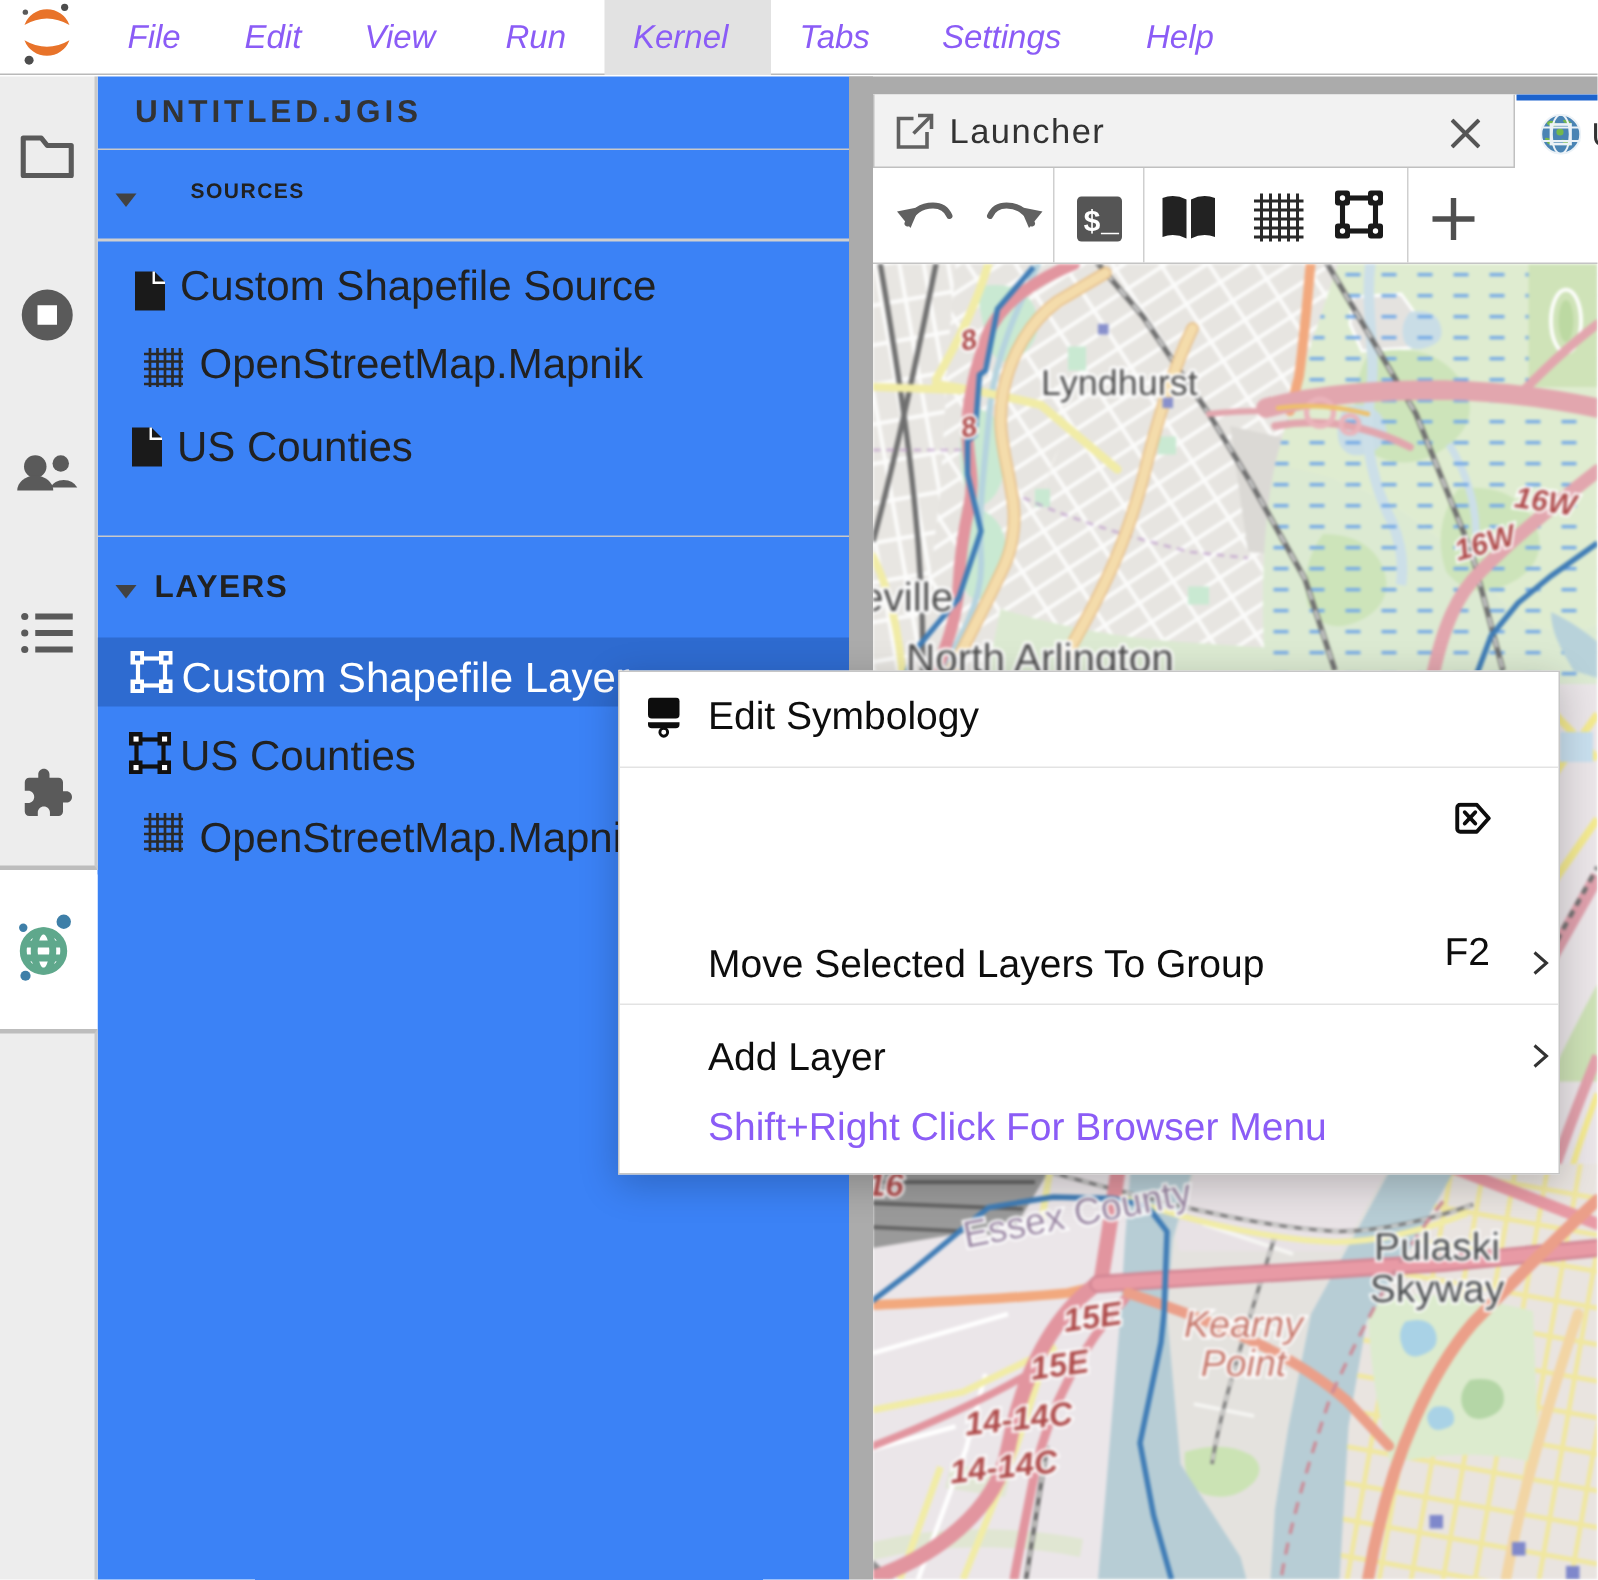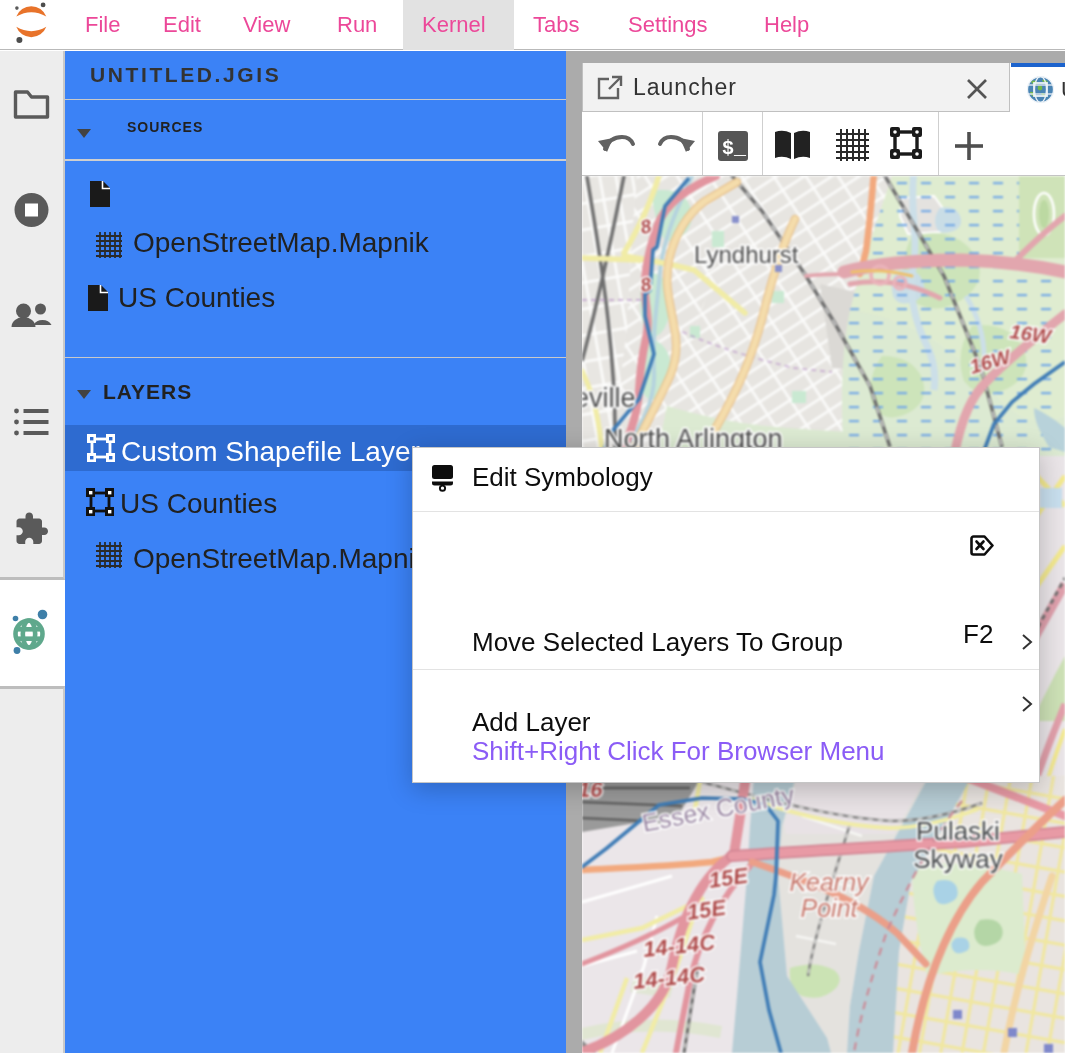--- a/index.html
+++ b/index.html
@@ -2,21 +2,21 @@
 <html><head>
 <meta charset="utf-8">
 <style>
   * { margin:0; padding:0; box-sizing:border-box; }
   html,body { width:1065px; height:1053px; overflow:hidden; background:#fff;
     font-family:"Liberation Sans", sans-serif; }
   .abs { position:absolute; }
   
   #menubar { position:absolute; left:0; top:0; width:1065px; height:50px; background:#fff;
     border-bottom:1px solid #b9b9b9; z-index:30; }
-  .mitem { position:absolute; top:0; height:50px; line-height:50px; font-size:22px; color:#ec4899; }
+  .mitem { position:absolute; top:0; height:50px; line-height:50px; font-size:22px; color:#8b5cf6;font-style:italic; }
   
   #sidebar1 { position:absolute; left:0; top:51px; width:65px; height:529px; background:#ededed;
     border-right:2px solid #c9c9c9; border-bottom:3px solid #bdbdbd; z-index:20; }
   #sidebar2 { position:absolute; left:0; top:583px; width:65px; height:103px; background:#fff; z-index:20; }
   #sidebar3 { position:absolute; left:0; top:686px; width:65px; height:367px; background:#ededed;
     border-right:2px solid #c9c9c9; border-top:3px solid #bdbdbd; z-index:20; }
   
   #lpanel { position:absolute; left:65px; top:51px; width:501px; height:1002px; background:#3b82f6; z-index:10; }
   .phead { font-weight:bold; color:#333; }
   .prow { position:absolute; font-size:28px; color:#212121; }
@@ -111,20 +111,21 @@
   </g>
 </svg>
 
 <div id="lpanel">
   <div class="phead abs" style="left:25px; top:0; height:48px; line-height:48px; font-size:21px; letter-spacing:2.6px;">UNTITLED.JGIS</div>
   <div class="abs" style="left:0; top:48px; width:100%; height:1px; background:#c9c9c9;"></div>
   <div class="abs" style="left:12px; top:78px; width:0; height:0; border:7px solid transparent; border-top:9px solid #424242;"></div>
   <div class="phead abs" style="left:38px; top:68px; font-size:14px; letter-spacing:1px; color:#212121;margin-left:24px;">SOURCES</div>
   <div class="abs" style="left:0; top:108px; width:100%; height:2px; background:#cfcfcf;"></div>
 
+  <div class="prow" style="left:55px; top:124px;">Custom Shapefile Source</div>
   <div class="prow" style="left:68px; top:176px;">OpenStreetMap.Mapnik</div>
   <div class="prow" style="left:53px; top:231px;">US Counties</div>
 
   <div class="abs" style="left:0; top:306px; width:100%; height:1px; background:#c9c9c9;"></div>
   <div class="abs" style="left:12px; top:339px; width:0; height:0; border:7px solid transparent; border-top:9px solid #424242;"></div>
   <div class="phead abs" style="left:38px; top:329px; font-size:21px; letter-spacing:1px; color:#212121;">LAYERS</div>
 
   <div class="abs" style="left:0; top:374px; width:100%; height:46px; background:#2e6bd0;"></div>
   <div class="prow" style="left:56px; top:385px; color:#fff;">Custom Shapefile Layer</div>
   <div class="prow" style="left:55px; top:437px;">US Counties</div>
@@ -500,21 +501,21 @@
 <div id="cmenu">
   <svg class="abs" style="left:19px; top:17px;" width="22" height="27" viewBox="0 0 22 27">
     <rect x="0" y="0" width="21" height="14" rx="2.5" fill="#0d0d0d"></rect>
     <path d="M 0 16.5 h 21 v 1.5 a 2.5 2.5 0 0 1 -2.5 2.5 h -16 a 2.5 2.5 0 0 1 -2.5 -2.5 z" fill="#0d0d0d"></path>
     <circle cx="10.5" cy="23.2" r="2.6" fill="none" stroke="#0d0d0d" stroke-width="1.9"></circle>
   </svg>
   <div class="mrow" style="top:14px;">Edit Symbology</div>
   <div class="msep" style="top:63px;"></div>
   <div class="mrow" style="top:179px;">Move Selected Layers To Group</div>
   <div class="msep" style="top:221px;"></div>
-  <div class="mrow" style="top:259px;text-align:right;">Add Layer</div>
+  <div class="mrow" style="top:241px;text-align:right;">Add Layer</div>
   <div class="mrow" style="top:288px; color:#8b5cf6;">Shift+Right Click For Browser Menu</div>
   <div class="mrow" style="top:130px; left:550px;margin-top:41px;">F2</div>
   <svg class="abs" style="left:557px; top:87px;" width="24" height="21" viewBox="0 0 24 21">
     <path d="M 3.5 1.5 h 11 l 8 9 l -8 9 h -11 a 2 2 0 0 1 -2 -2 v -14 a 2 2 0 0 1 2 -2 z" fill="none" stroke="#0d0d0d" stroke-width="2.6" stroke-linejoin="round"></path>
     <g stroke="#0d0d0d" stroke-width="2.6" stroke-linecap="round">
       <line x1="6.5" y1="6.5" x2="13.5" y2="14"></line>
       <line x1="13.5" y1="6.5" x2="6.5" y2="14"></line>
     </g>
   </svg>
   <svg class="abs" style="left:608px; top:185px;" width="12" height="18" viewBox="0 0 12 18">

